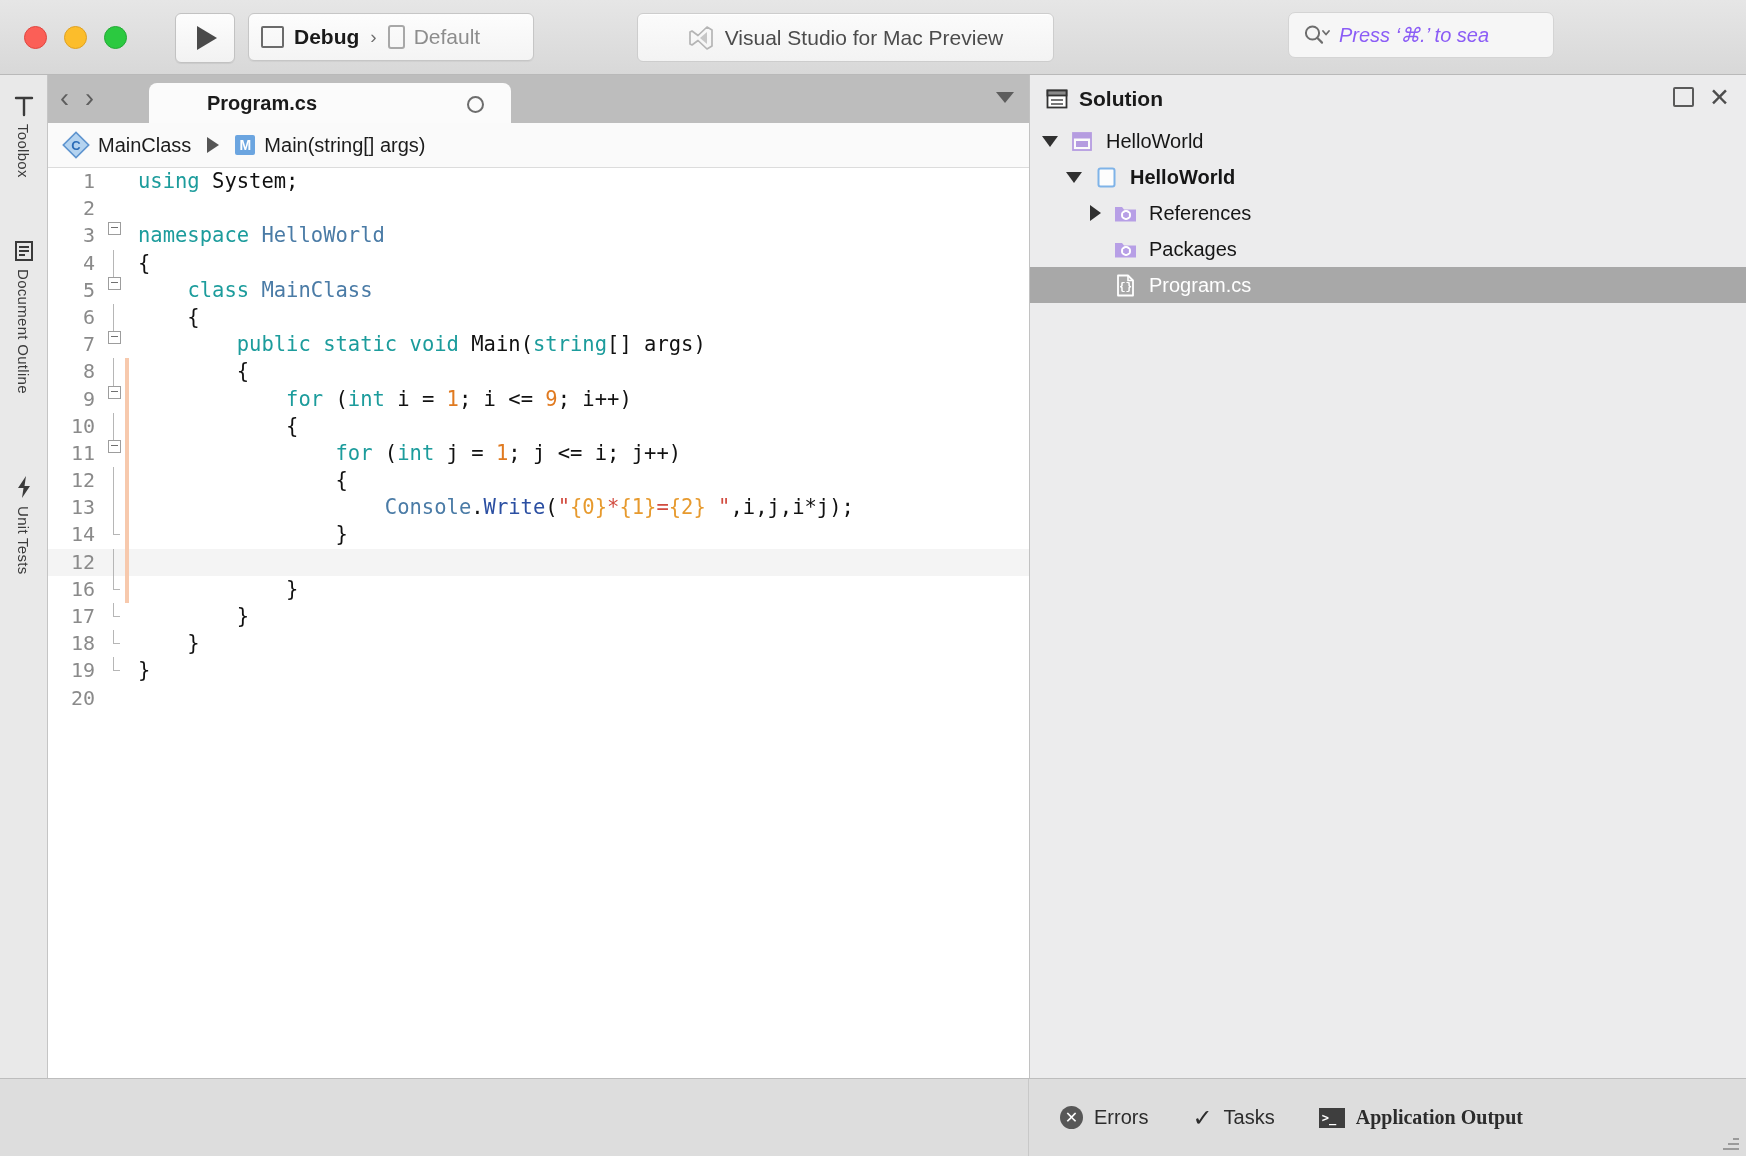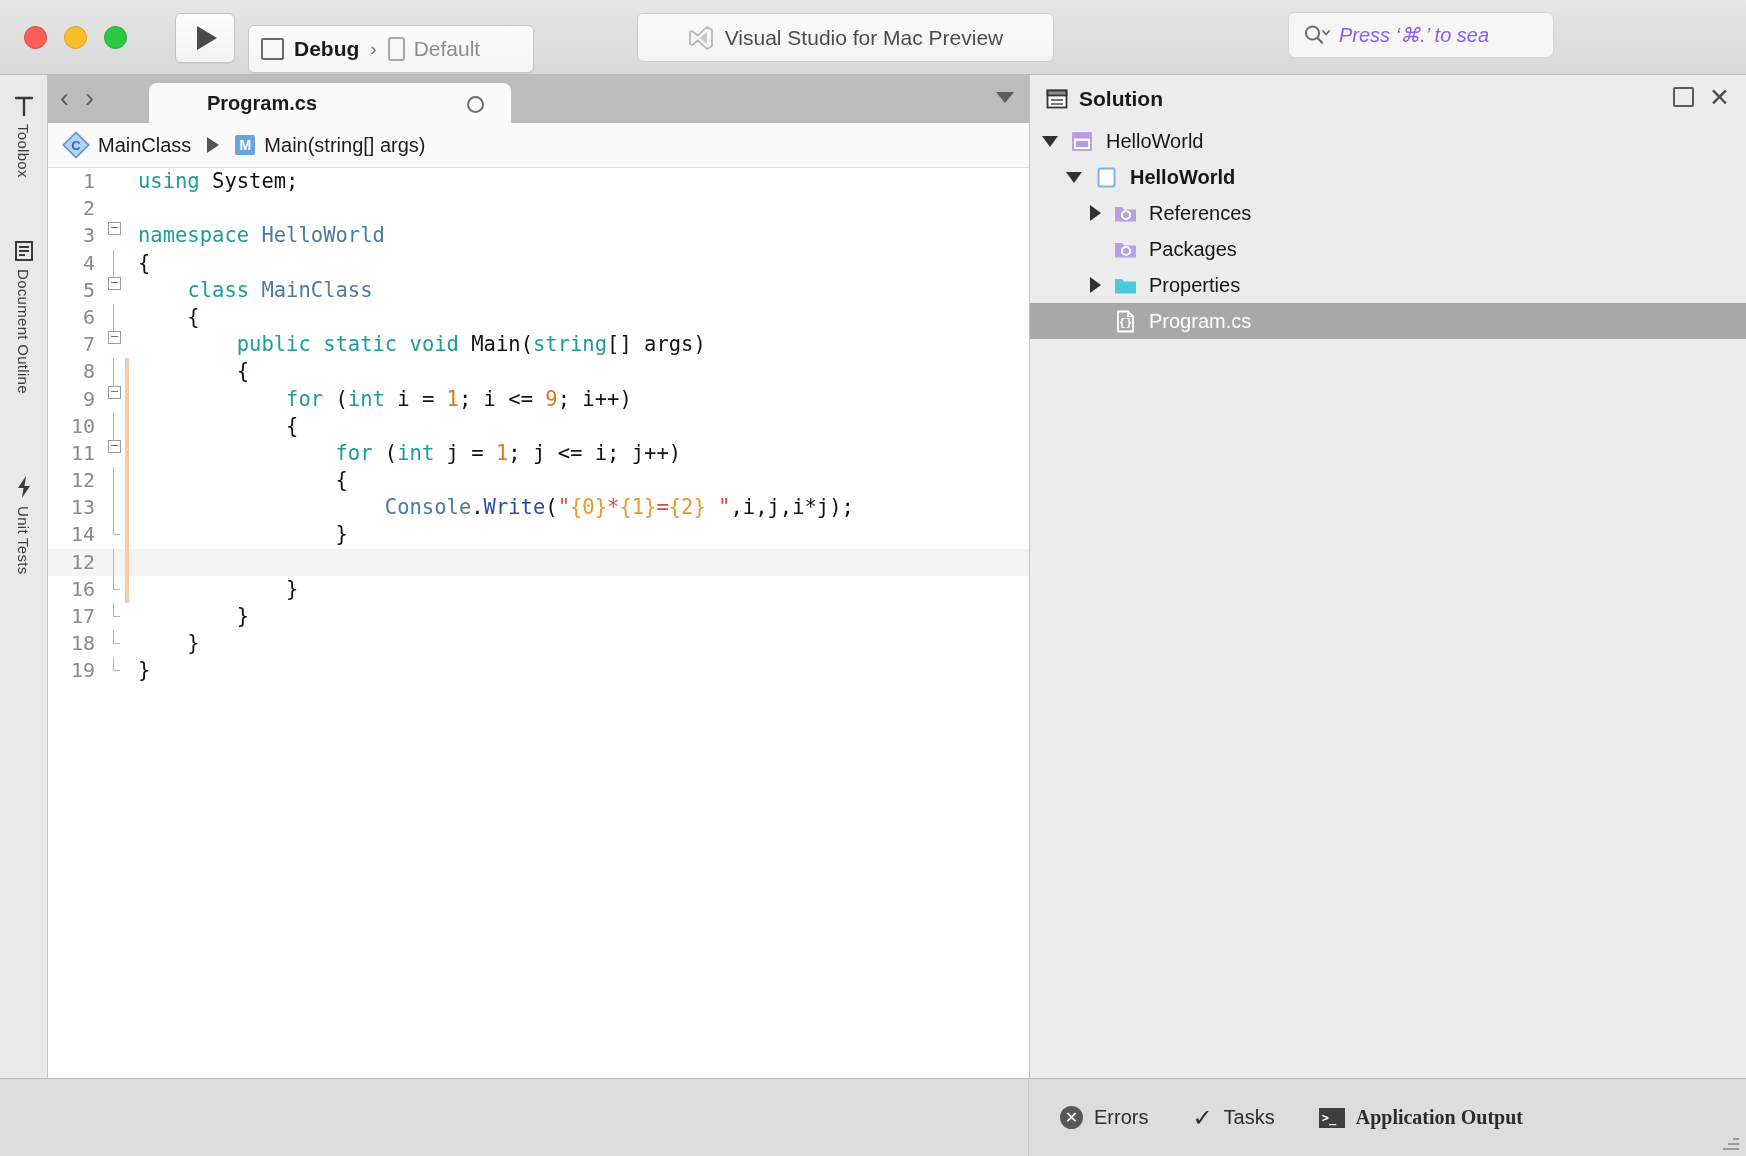--- a/index.html
+++ b/index.html
@@ -44,21 +44,21 @@
   }
   .play-tri {
     width: 0; height: 0;
     border-left: 20px solid #4a4a4a;
     border-top: 12px solid transparent;
     border-bottom: 12px solid transparent;
     margin-left: 4px;
   }
 
   .config-box {
-    position: absolute; top: 25px; left: 248px;
+    position: absolute; top: 13px; left: 248px;
     height: 48px; width: 286px;
     background: linear-gradient(to bottom,#fdfdfd,#f4f4f4);
     border: 1px solid #c6c6c6;
     border-radius: 6px;
     box-shadow: 0 1px 1px rgba(0,0,0,.05);
     display: flex; align-items: center;
     box-sizing: border-box;
     padding: 0 12px;
   }
   .cfg-sq {
@@ -479,20 +479,21 @@
           <div class="cline"><span class="lnum">10</span><span class="fold"><span class="fold-line"></span></span><span class="chg mod"></span><span class="ctext"><span class="n">            {</span></span></div>
           <div class="cline"><span class="lnum">11</span><span class="fold"><span class="fold-box"></span></span><span class="chg mod"></span><span class="ctext"><span class="n">                </span><span class="k">for</span><span class="n"> (</span><span class="k">int</span><span class="n"> j = </span><span class="num">1</span><span class="n">; j &lt;= i; j++)</span></span></div>
           <div class="cline"><span class="lnum">12</span><span class="fold"><span class="fold-line"></span></span><span class="chg mod"></span><span class="ctext"><span class="n">                {</span></span></div>
           <div class="cline"><span class="lnum">13</span><span class="fold"><span class="fold-line"></span></span><span class="chg mod"></span><span class="ctext"><span class="n">                    </span><span class="t">Console</span><span class="n">.</span><span class="mth">Write</span><span class="n">(</span><span class="str">"</span><span class="fmt">{0}</span><span class="str">*</span><span class="fmt">{1}</span><span class="str">=</span><span class="fmt">{2}</span><span class="str"> "</span><span class="n">,i,j,i*j);</span></span></div>
           <div class="cline"><span class="lnum">14</span><span class="fold"><span class="fold-end"></span></span><span class="chg mod"></span><span class="ctext"><span class="n">                }</span></span></div>
           <div class="cline current"><span class="lnum">12</span><span class="fold"><span class="fold-line"></span></span><span class="chg mod"></span></div>
           <div class="cline"><span class="lnum">16</span><span class="fold"><span class="fold-end"></span></span><span class="chg mod"></span><span class="ctext"><span class="n">            }</span></span></div>
           <div class="cline"><span class="lnum">17</span><span class="fold"><span class="fold-end"></span></span><span class="chg"></span><span class="ctext"><span class="n">        }</span></span></div>
           <div class="cline"><span class="lnum">18</span><span class="fold"><span class="fold-end"></span></span><span class="chg"></span><span class="ctext"><span class="n">    }</span></span></div>
           <div class="cline"><span class="lnum">19</span><span class="fold"><span class="fold-end"></span></span><span class="chg"></span><span class="ctext"><span class="n">}</span></span></div>
+          <div class="cline"><span class="lnum">20</span><span class="fold"></span><span class="chg"></span><span class="ctext"></span></div>
         </div>
     </div>
 
     <div class="scroll-col">
       <div class="marker-dot"></div>
       <div class="marker-line"></div>
     </div>
 
     <div class="editor-bottom"></div>
   </div>
@@ -549,29 +550,20 @@
           <span class="tw none"></span>
           <span class="ticon">
             <svg width="25" height="25" viewBox="0 0 25 25">
               <path d="M2 6 h7 l2 2.5 h12 v12 H2 Z" fill="#b79fe6"></path>
               <circle cx="13" cy="14" r="4.2" fill="none" stroke="#ffffff" stroke-width="1.6"></circle>
               <path d="M13 10 L16.6 12 L16.6 16 L13 18 L9.4 16 L9.4 12 Z" fill="none" stroke="#ffffff" stroke-width="1.4"></path>
             </svg>
           </span>
           <span>Packages</span>
         </div>
-        <div class="trow" style="padding-left: 60px;">
-          <span class="tw right"></span>
-          <span class="ticon">
-            <svg width="25" height="25" viewBox="0 0 25 25">
-              <path d="M2 6 h7 l2 2.5 h12 v12 H2 Z" fill="#4fc8e0"></path>
-            </svg>
-          </span>
-          <span>Properties</span>
-        </div>
         <div class="trow selected" style="padding-left: 60px;">
           <span class="tw none"></span>
           <span class="ticon">
             <svg width="25" height="25" viewBox="0 0 25 25">
               <path d="M5 2.5 h10 l5 5 v15 H5 Z" fill="none" stroke="#ffffff" stroke-width="1.8" stroke-linejoin="round"></path>
               <path d="M15 2.5 v5 h5" fill="none" stroke="#ffffff" stroke-width="1.6"></path>
               <text x="12.5" y="17" font-size="11" font-weight="bold" fill="#ffffff" text-anchor="middle" font-family="Liberation Mono, monospace">{}</text>
             </svg>
           </span>
           <span>Program.cs</span>

